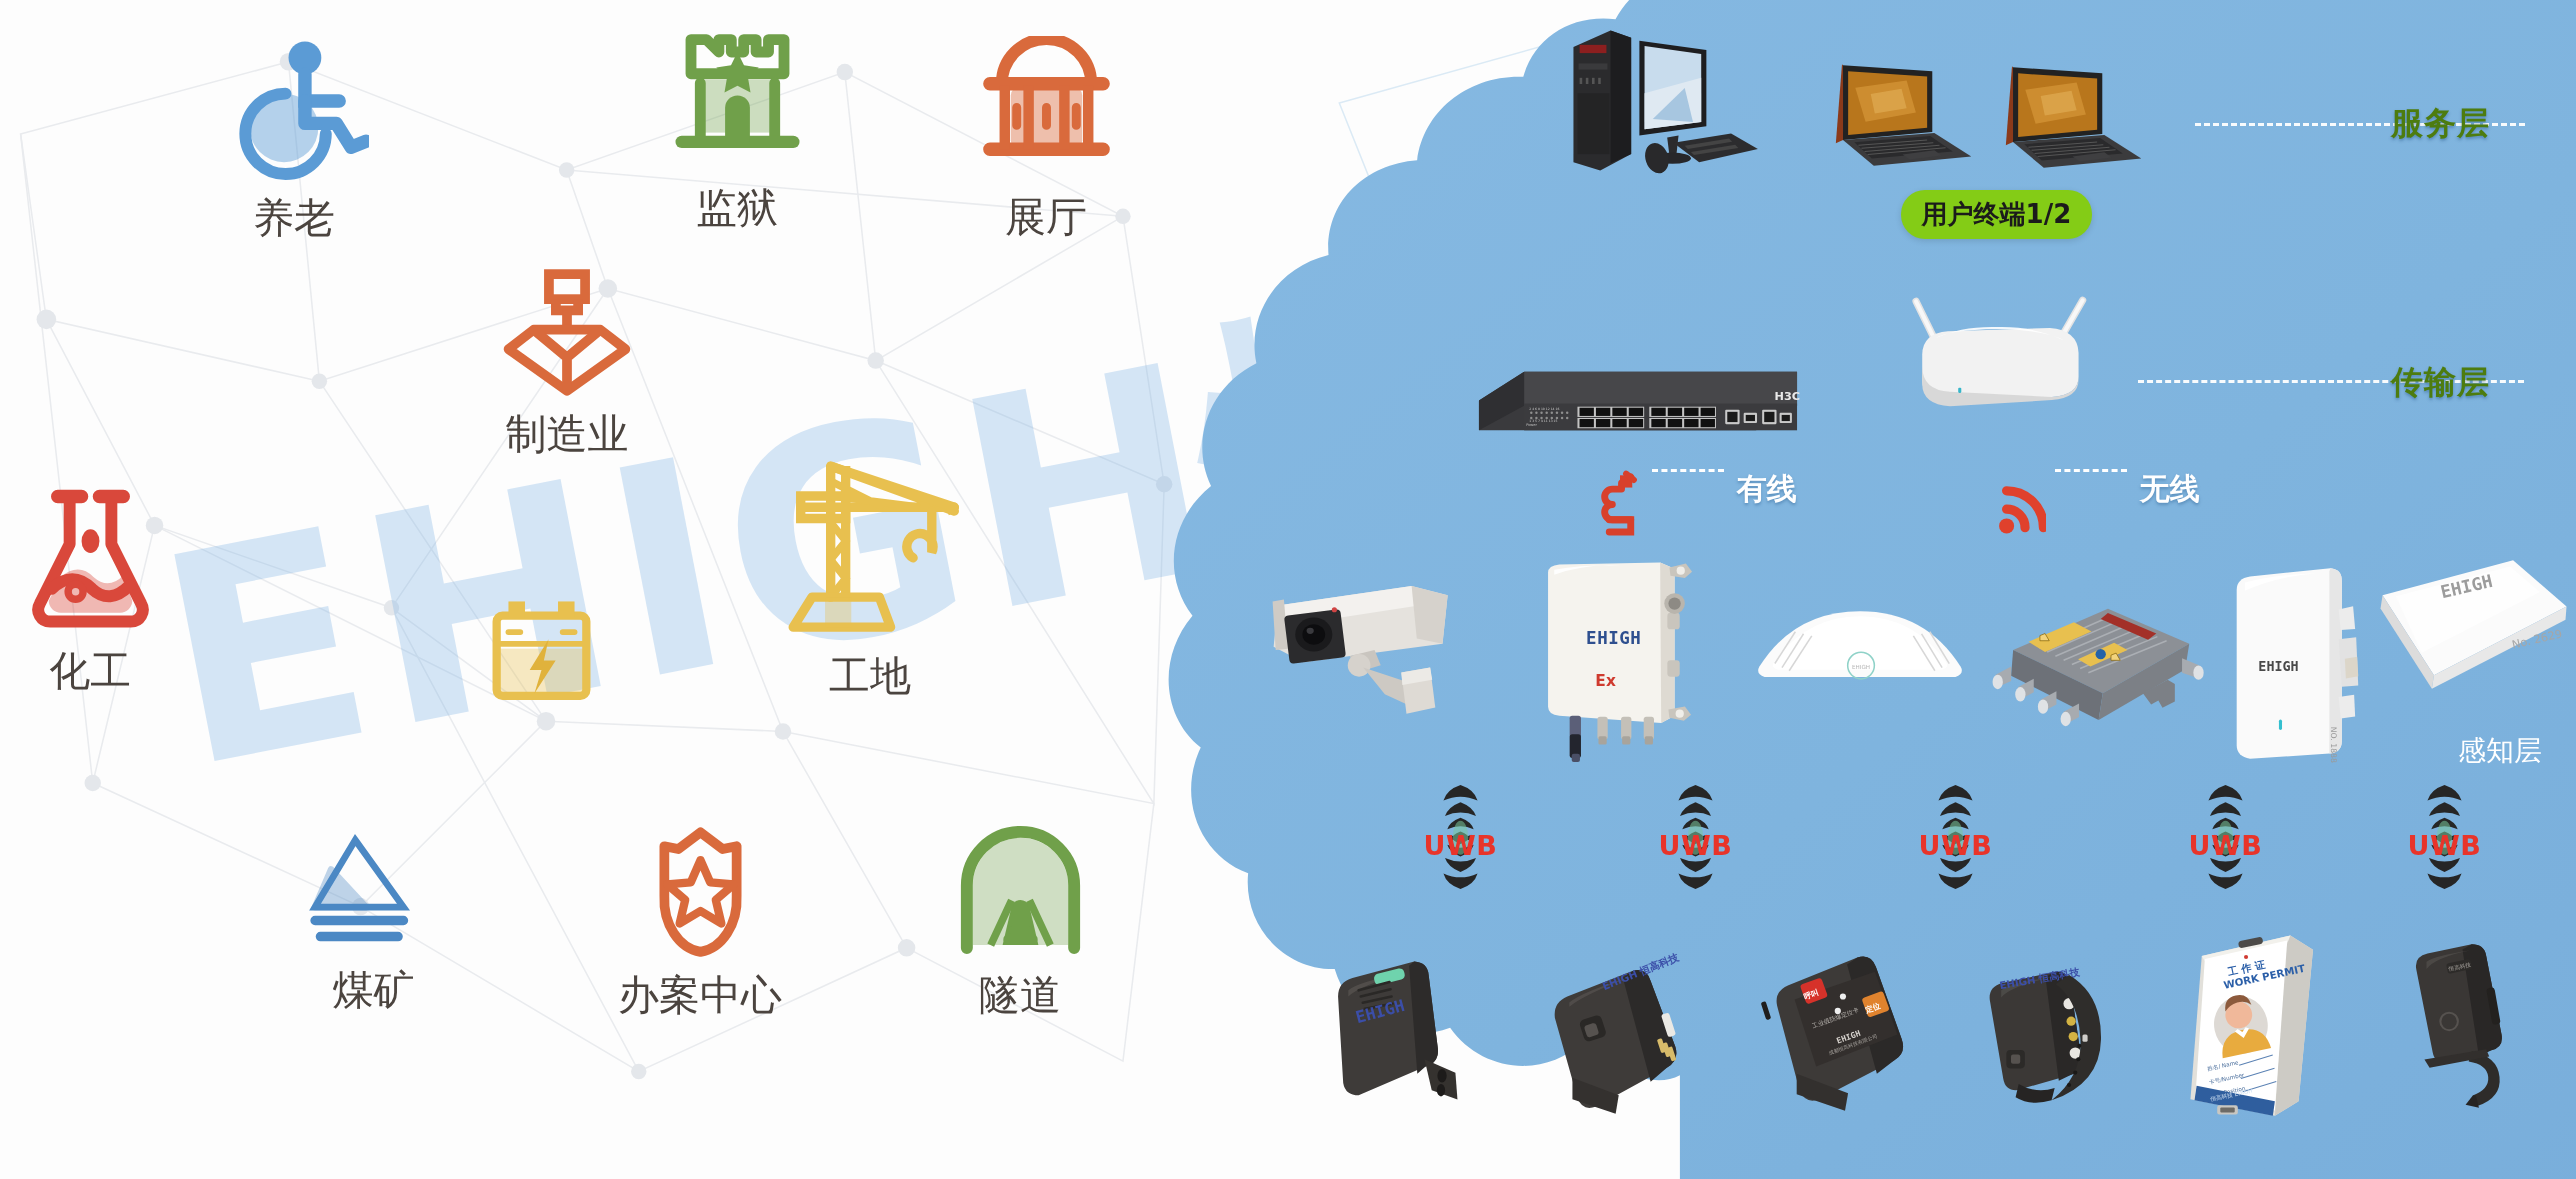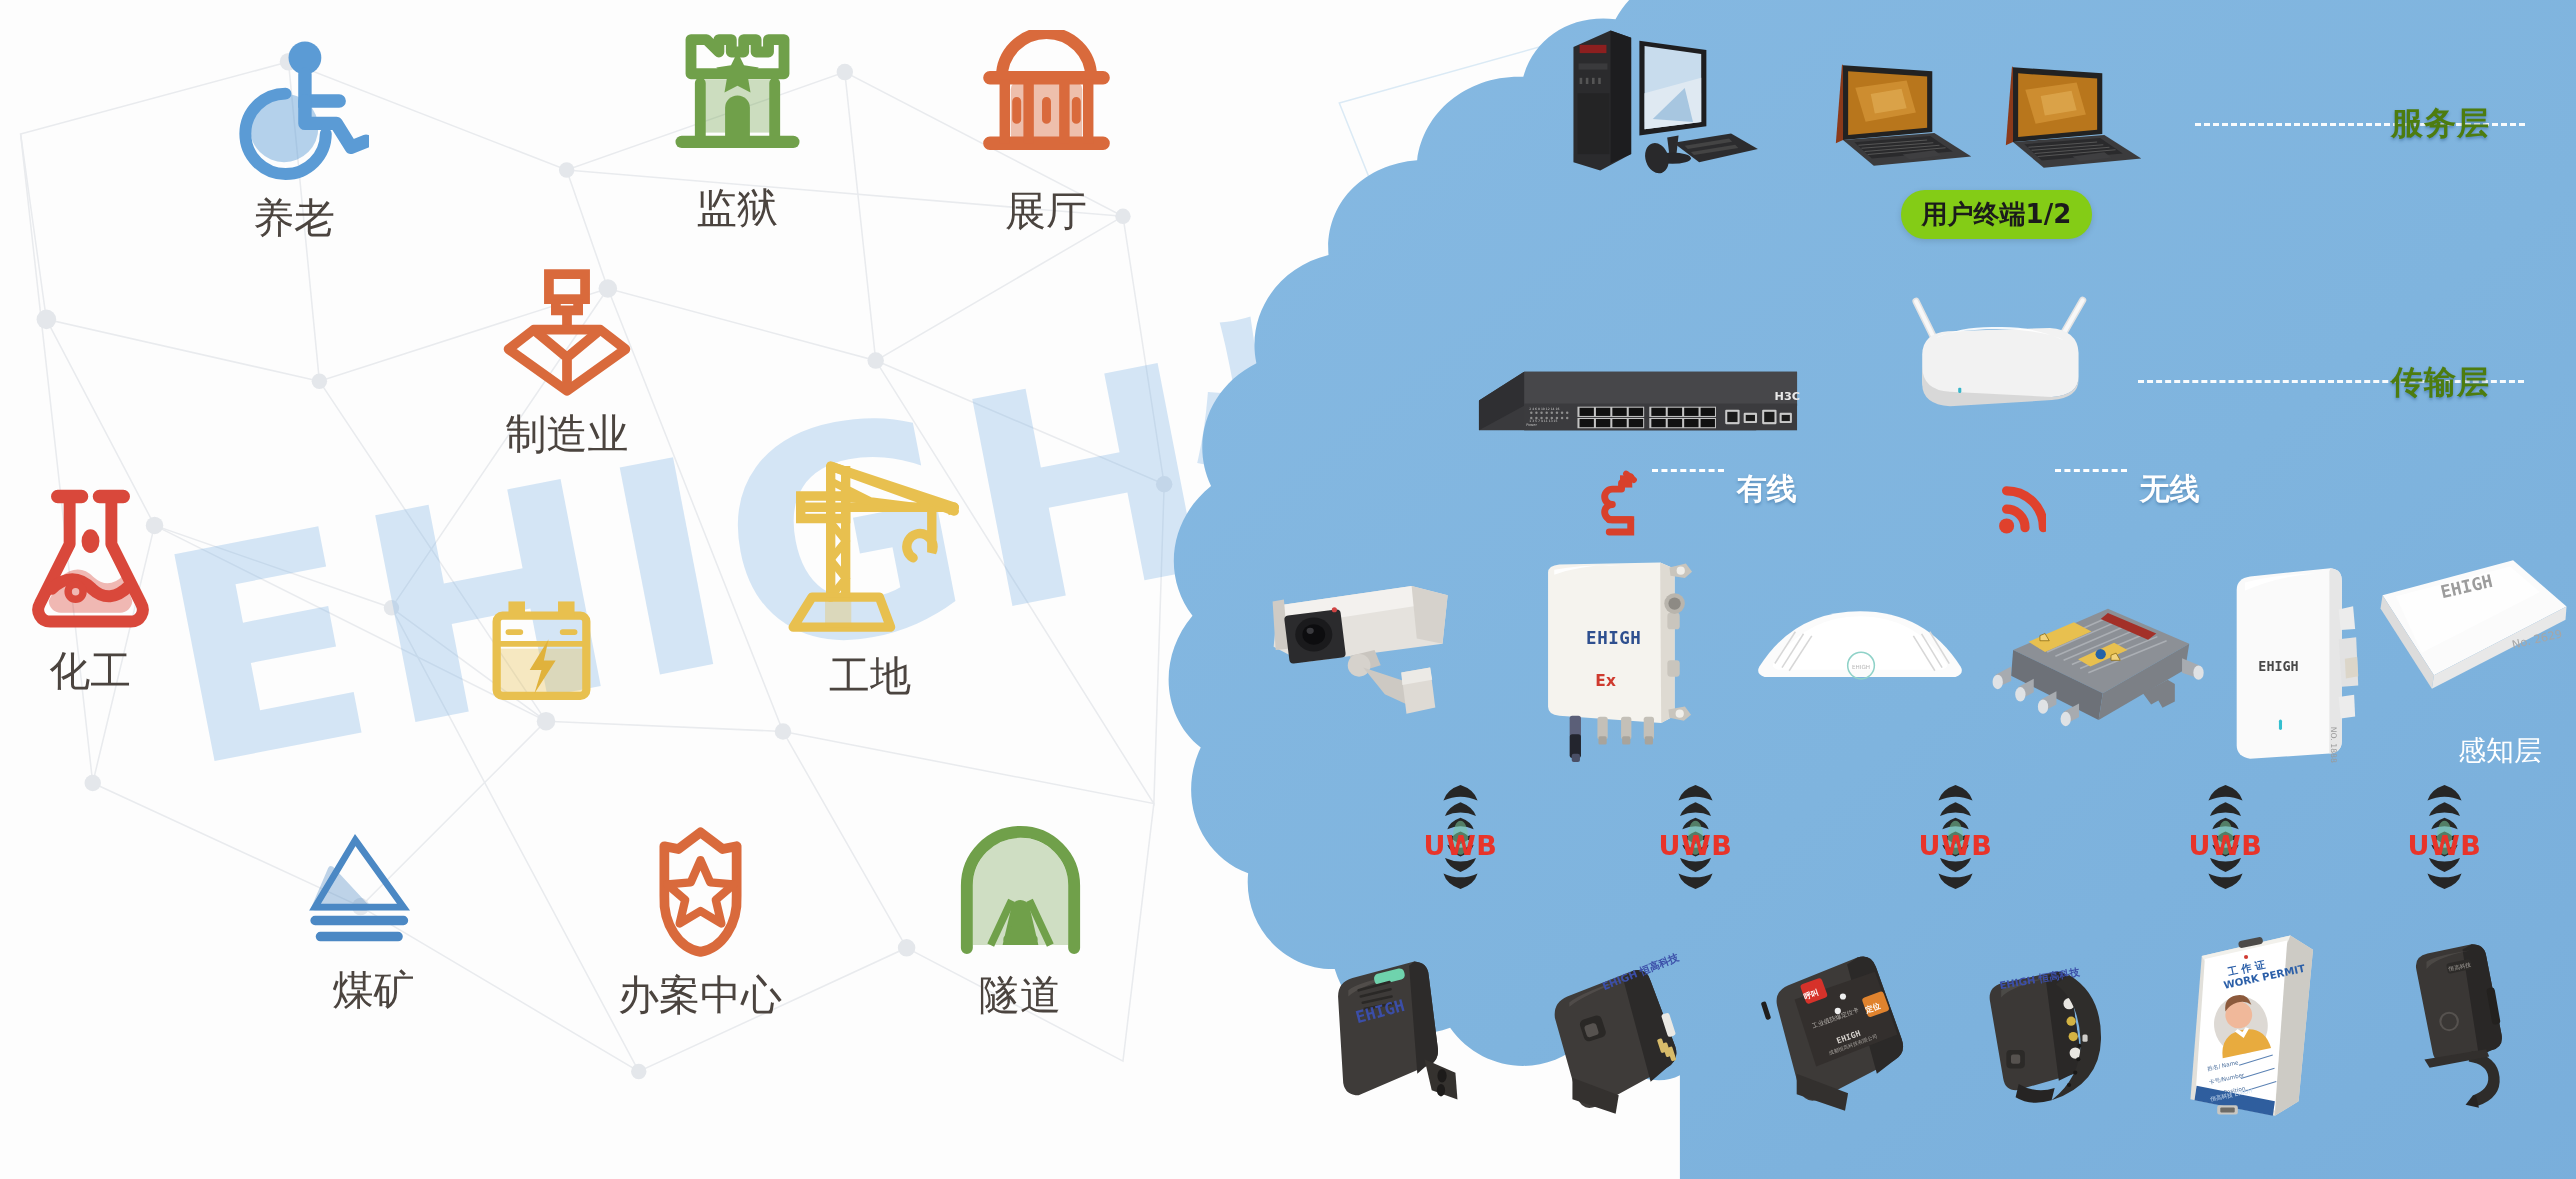--- a/index.html
+++ b/index.html
@@ -171,21 +171,21 @@
       <rect x="28" y="38" width="44" height="34" fill="#70A04A" opacity=".35"></rect>
       <path d="M20,12 L20,34 L80,34 L80,12 L70,12 L70,20 L62,20 L62,12 L54,12 L54,20 L46,20 L46,12 L38,12 L38,20 L30,12 Z" fill="none" stroke="#70A04A" stroke-width="7" stroke-linejoin="round"></path>
       <path d="M50,20 l4.2,8.6 9.5,1.4 -6.9,6.7 1.6,9.5 -8.4,-4.5 -8.4,4.5 1.6,-9.5 -6.9,-6.7 9.5,-1.4 Z" fill="#70A04A"></path>
       <path d="M26,40 L26,76 M74,40 L74,76" stroke="#70A04A" stroke-width="7" stroke-linecap="round"></path>
       <path d="M14,78 L86,78" stroke="#70A04A" stroke-width="8" stroke-linecap="round"></path>
       <path d="M42,78 L42,56 a8,8 0 0,1 16,0 L58,78" fill="#70A04A"></path>
     </svg>
     <span class="cap">监狱</span>
   </div>
 
-  <div class="scenario" style="left:943px;top:30px;width:206px;">
+  <div class="scenario" style="left:943px;top:36px;width:206px;">
     <svg class="glyph" width="155" height="149" viewBox="0 0 100 100">
       <rect x="26" y="34" width="48" height="42" rx="6" fill="#D96A3C" opacity=".42"></rect>
       <path d="M20,32 a30,30 0 0,1 60,0" fill="none" stroke="#D96A3C" stroke-width="8"></path>
       <path d="M12,32 L88,32 M12,76 L88,76" stroke="#D96A3C" stroke-width="9" stroke-linecap="round"></path>
       <path d="M22,33 L22,76 M38,33 L38,76 M62,33 L62,76 M78,33 L78,76" stroke="#D96A3C" stroke-width="7"></path>
       <path d="M30,48 L30,60 M50,48 L50,60 M70,48 L70,60" stroke="#D96A3C" stroke-width="6" stroke-linecap="round"></path>
     </svg>
     <span class="cap">展厅</span>
   </div>
 

